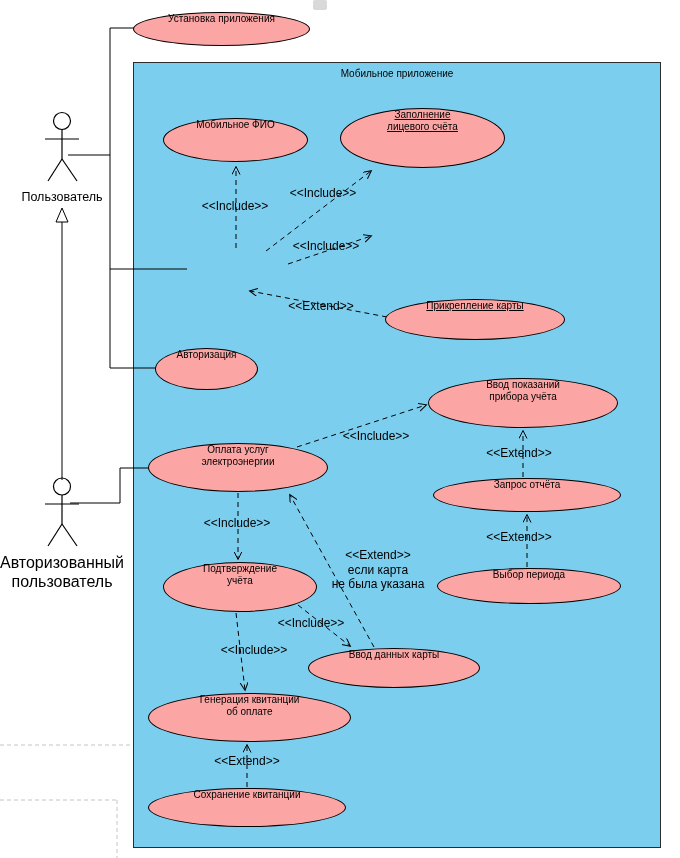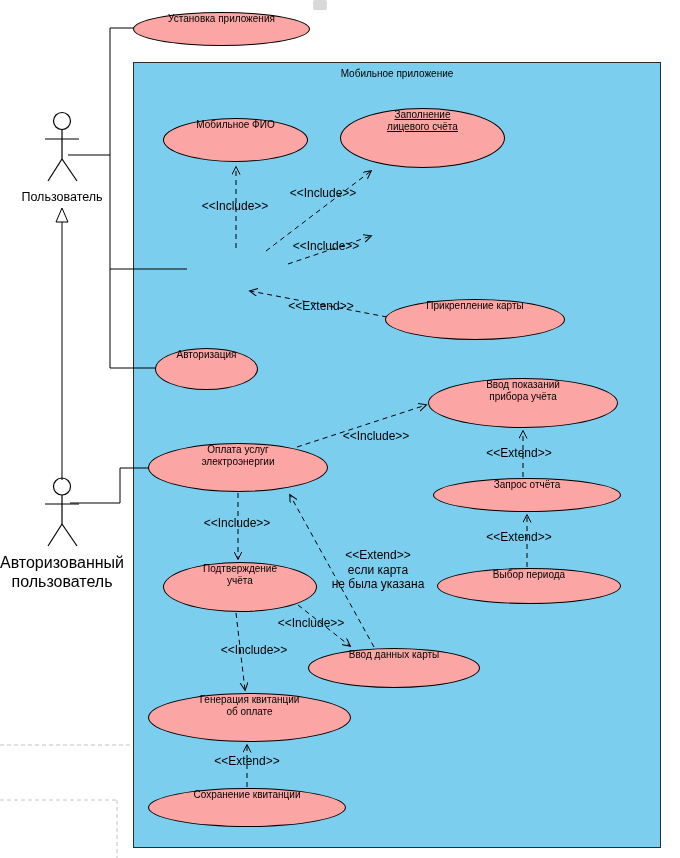--- a/index.html
+++ b/index.html
@@ -94,21 +94,21 @@
     <line class="dep" x1="374" y1="647" x2="290" y2="495" marker-end="url(#oa)"></line>
     <line class="dep" x1="298" y1="605" x2="350" y2="646" marker-end="url(#oa)"></line>
     <line class="dep" x1="236" y1="613" x2="245" y2="690" marker-end="url(#oa)"></line>
     <line class="dep" x1="247" y1="787" x2="247" y2="745" marker-end="url(#oa)"></line>
   </svg>
 
   <div class="uc" style="left:133px;top:12px;width:177px;height:34px;"><span>Установка приложения</span></div>
   <div class="uc" style="left:163px;top:118px;width:145px;height:44px;"><span>Мобильное ФИО</span></div>
   <div class="uc" style="left:340px;top:108px;width:165px;height:60px;text-decoration:underline;"><span>Заполнение
 лицевого счёта</span></div>
-  <div class="uc" style="left:385px;top:299px;width:180px;height:41px;"><span>Прикрепление карты</span></div>
+  <div class="uc" style="left:385px;top:299px;width:180px;height:41px;text-decoration:underline;"><span>Прикрепление карты</span></div>
   <div class="uc" style="left:155px;top:348px;width:103px;height:42px;"><span>Авторизация</span></div>
   <div class="uc" style="left:428px;top:378px;width:190px;height:50px;"><span>Ввод показаний
 прибора учёта</span></div>
   <div class="uc" style="left:148px;top:443px;width:180px;height:49px;"><span>Оплата услуг
 электроэнергии</span></div>
   <div class="uc" style="left:433px;top:478px;width:188px;height:34px;"><span>Запрос отчёта</span></div>
   <div class="uc" style="left:437px;top:568px;width:184px;height:36px;"><span>Выбор периода</span></div>
   <div class="uc" style="left:163px;top:562px;width:154px;height:50px;"><span>Подтверждение
 учёта</span></div>
   <div class="uc" style="left:308px;top:648px;width:172px;height:40px;"><span>Ввод данных карты</span></div>

